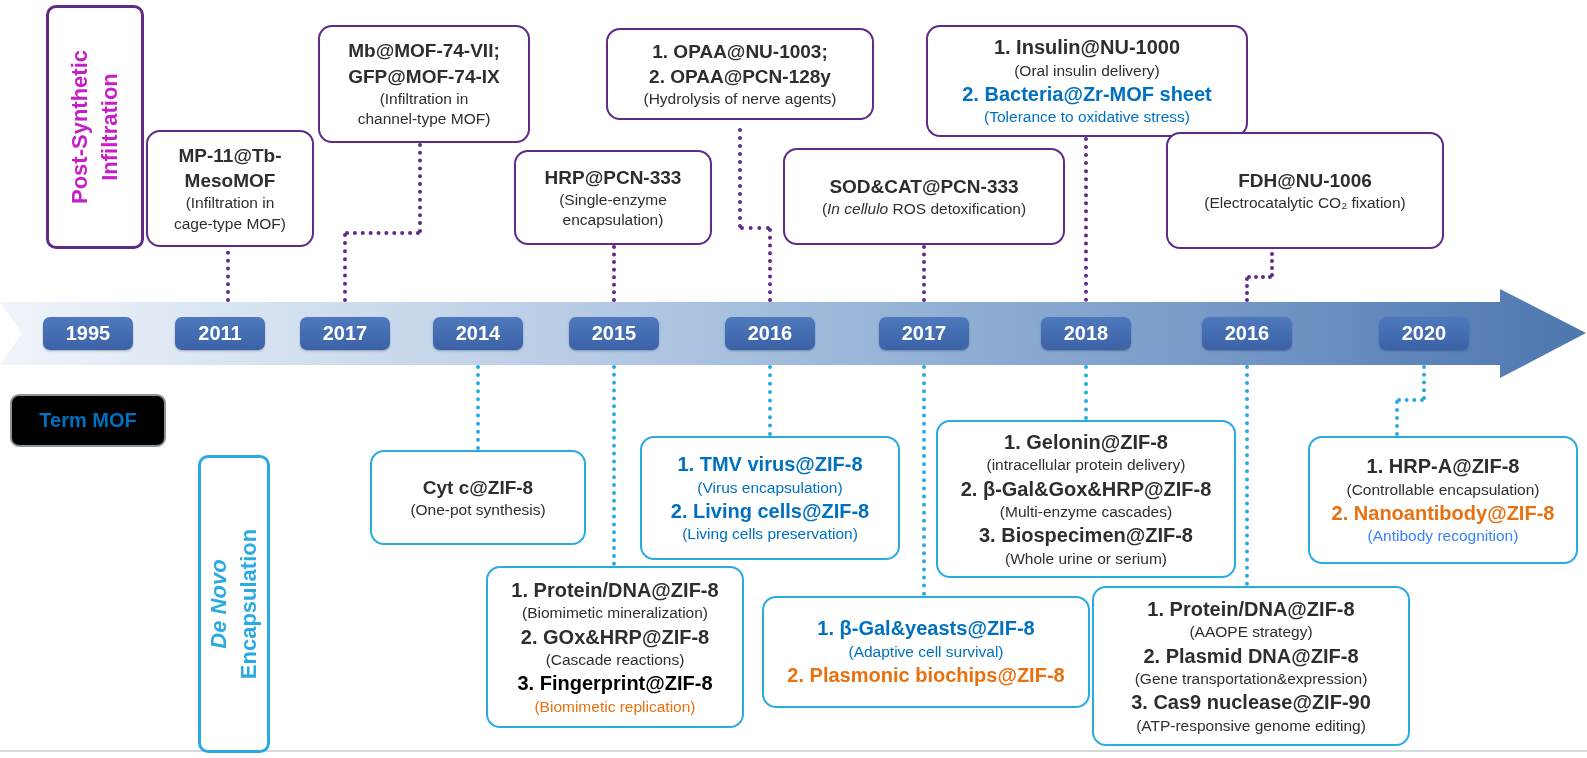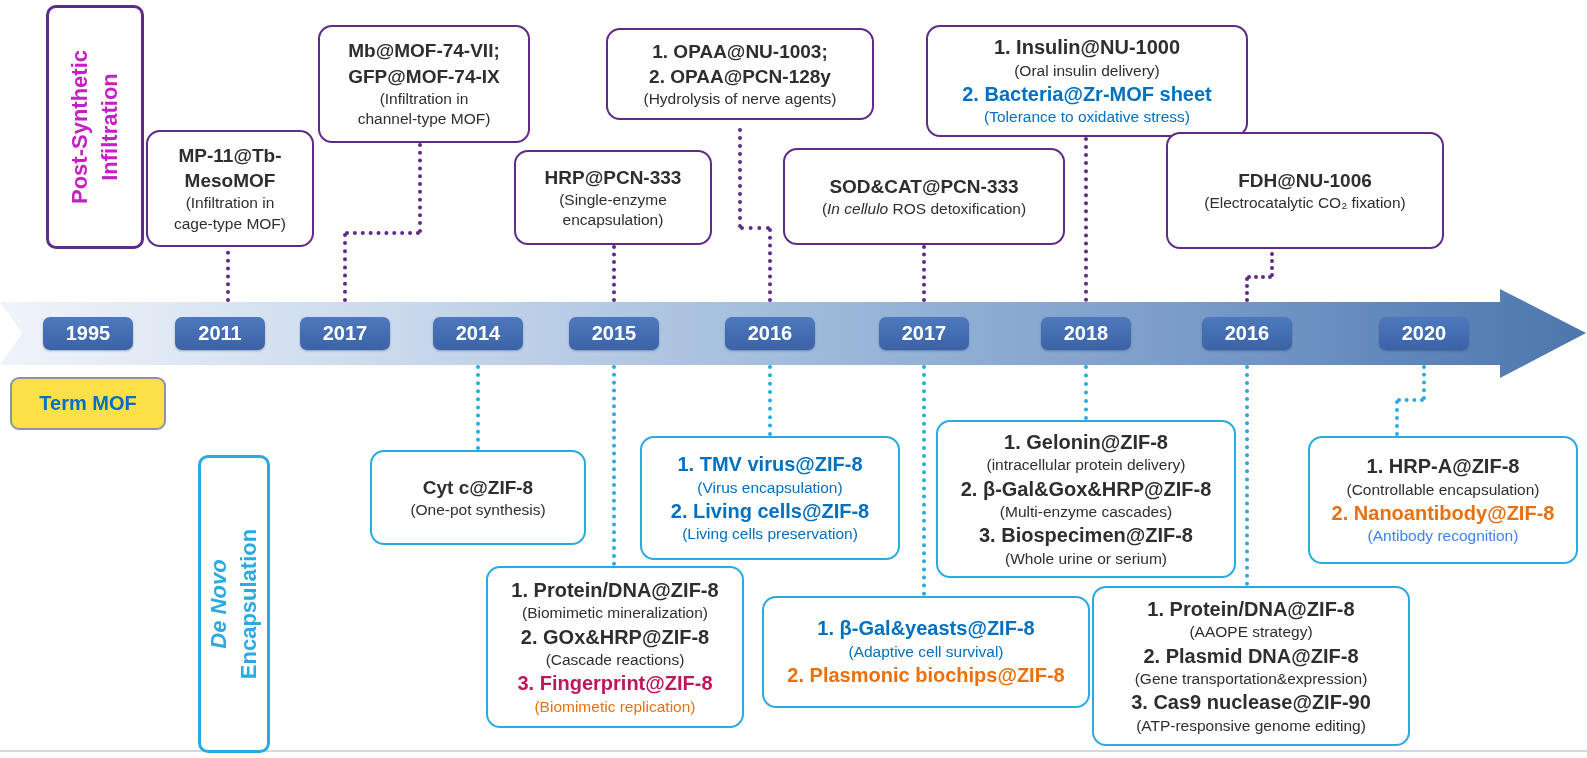--- a/index.html
+++ b/index.html
@@ -92,25 +92,25 @@
     line-height: 1.35;
     white-space: nowrap;
   }
   .vtext.magenta { color: var(--magenta, #c520c5); }
   .vtext.cyan-text { color: var(--cyan, #29abe2); }
   .ital { font-style: italic; }
 
   
   #term-mof {
     position: absolute;
-    left: 10px; top: 377px;
+    left: 10px; top: 394px;
     width: 152px; height: 49px;
     border: 2px solid var(--term-border, #8a959e);
     border-radius: 9px;
-    background: #fde047;
+    background: #000000;
     display: flex; align-items: center; justify-content: center;
     font-weight: bold;
     font-size: 20px;
     color: var(--blue, #0070c0);
     z-index: 3;
   }
 
   #bottom-rule {
     position: absolute;
     left: 0; top: 750px;
@@ -211,21 +211,21 @@
         <div class="line b" style="color: rgb(0, 112, 192);">1. TMV virus@ZIF-8</div>
         <div class="line" style="color: rgb(0, 112, 192);">(Virus encapsulation)</div>
         <div class="line b" style="color: rgb(0, 112, 192);">2. Living cells@ZIF-8</div>
         <div class="line" style="color: rgb(0, 112, 192);">(Living cells preservation)</div>
       </div>
       <div class="event-box bottom-side" style="left: 486px; top: 566px; width: 258px; height: 162px;">
         <div class="line b">1. Protein/DNA@ZIF-8</div>
         <div class="line">(Biomimetic mineralization)</div>
         <div class="line b">2. GOx&amp;HRP@ZIF-8</div>
         <div class="line">(Cascade reactions)</div>
-        <div class="line b" style="color: #be185d;">3. Fingerprint@ZIF-8</div>
+        <div class="line b" style="color: #000000;">3. Fingerprint@ZIF-8</div>
         <div class="line" style="color: rgb(232, 112, 14);">(Biomimetic replication)</div>
       </div>
       <div class="event-box bottom-side" style="left: 762px; top: 596px; width: 328px; height: 112px;">
         <div class="line b" style="color: rgb(0, 112, 192);">1. β-Gal&amp;yeasts@ZIF-8</div>
         <div class="line" style="color: rgb(0, 112, 192);">(Adaptive cell survival)</div>
         <div class="line b" style="color: rgb(232, 112, 14);">2. Plasmonic biochips@ZIF-8</div>
       </div>
       <div class="event-box bottom-side" style="left: 936px; top: 420px; width: 300px; height: 158px; text-align: center;">
         <div class="line b">1. Gelonin@ZIF-8</div>
         <div class="line">(intracellular protein delivery)</div>

